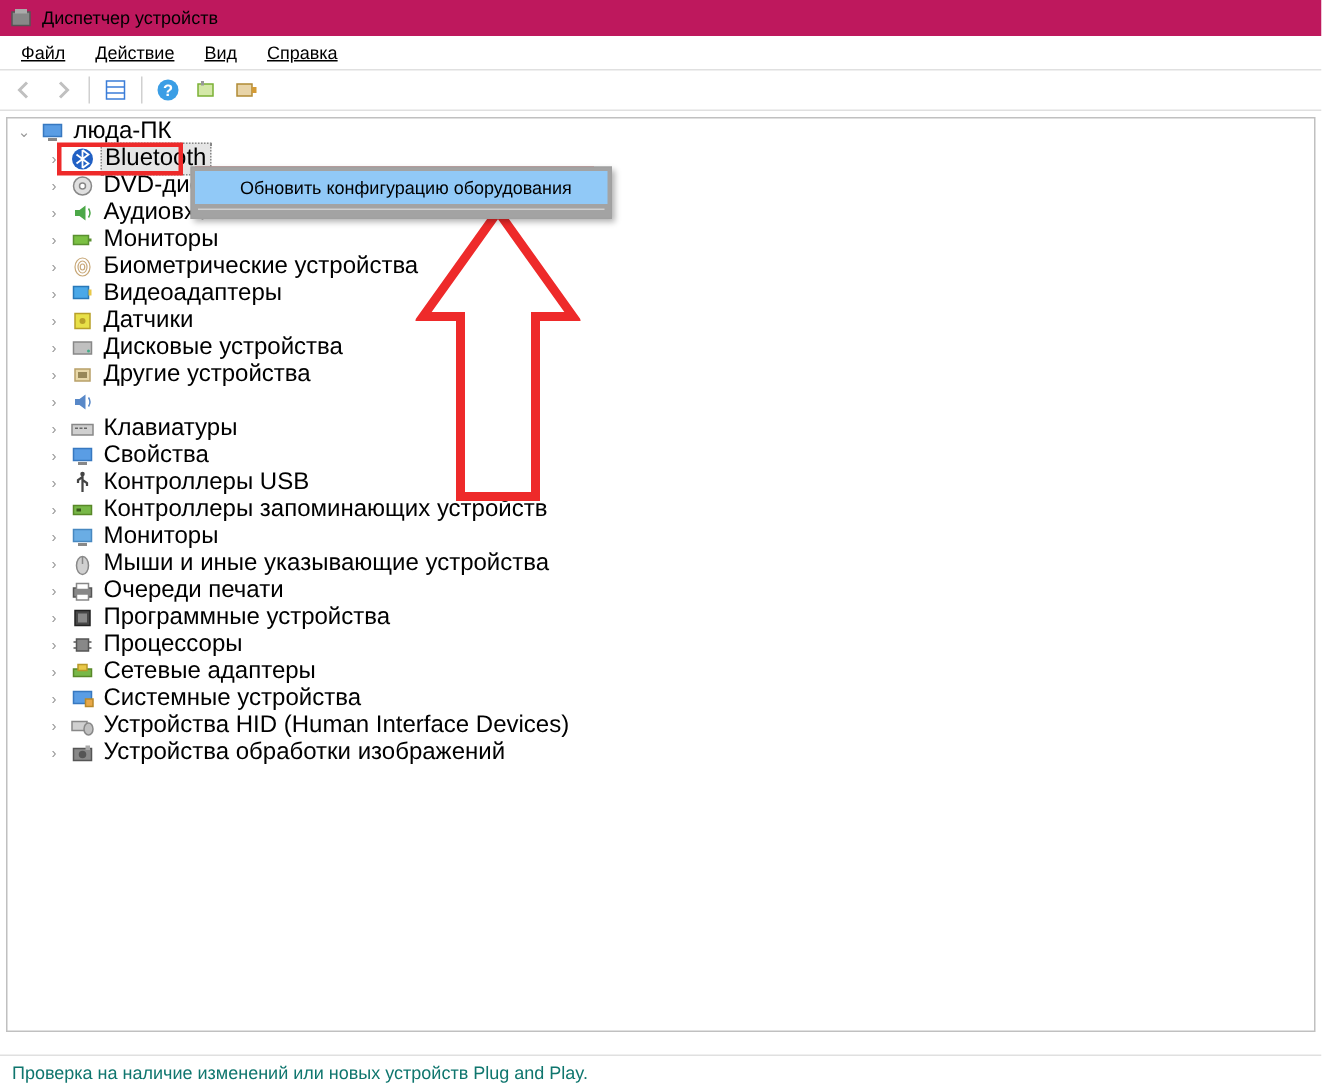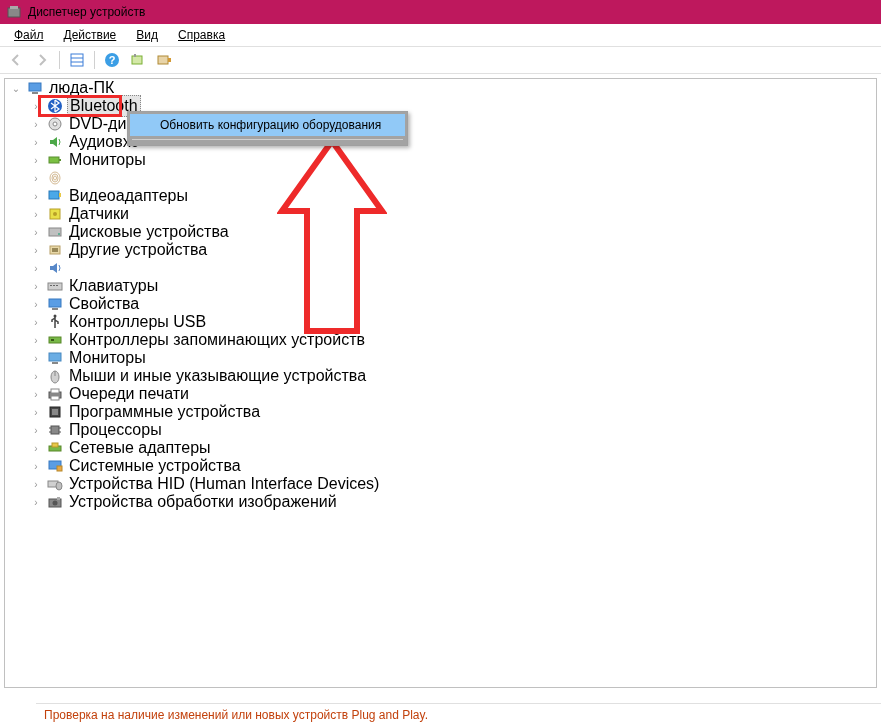--- a/index.html
+++ b/index.html
@@ -135,24 +135,23 @@
       background: #d0d0d0;
       margin: 3px 2px;
     }
     .statusbar {
       position: absolute;
       bottom: 0;
       left: 0;
       right: 0;
       padding: 4px 8px;
       font-size: 12px;
-      color: #c2410c;
+      color: #0f766e;
       background: #fff;
       border-top: 1px solid #e0e0e0;
-      margin-left: 36px;
     }
     .arrow-annotation {
       position: absolute;
       pointer-events: none;
       z-index: 5;
     }
     svg { display: block; }
   </style>
 </head>
 <body>
@@ -272,20 +271,21 @@
 
   <div class="tree-node child">
     <span class="expander">›</span>
     <span class="node-icon">
       <svg width="16" height="16" viewBox="0 0 16 16">
           <ellipse cx="8" cy="8" rx="5" ry="6" fill="none" stroke="#c8a878" stroke-width="0.8"></ellipse>
           <ellipse cx="8" cy="8" rx="3" ry="4" fill="none" stroke="#c8a878" stroke-width="0.8"></ellipse>
           <ellipse cx="8" cy="8" rx="1.5" ry="2" fill="none" stroke="#c8a878" stroke-width="0.8"></ellipse>
         </svg>
     </span>
+    <span class="node-label">Биометрические устройства</span>
   </div>
 
   <div class="tree-node child">
     <span class="expander">›</span>
     <span class="node-icon">
       <svg width="16" height="16" viewBox="0 0 16 16">
           <rect x="2" y="3" width="10" height="8" fill="#4aa8e8" stroke="#2878b8"></rect>
           <rect x="12" y="5" width="2" height="4" fill="#e8c848"></rect>
         </svg>
     </span>

